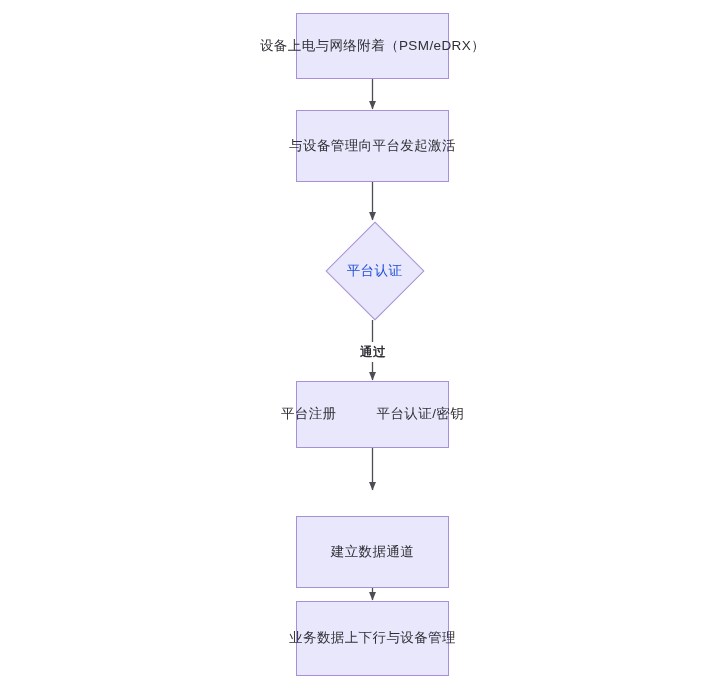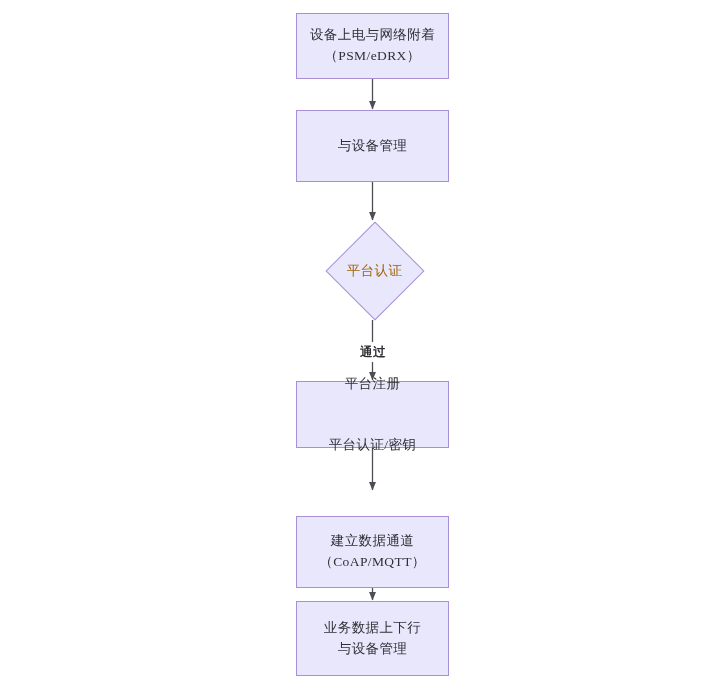--- a/index.html
+++ b/index.html
@@ -18,32 +18,31 @@
     position: absolute;
     left: 0;
     top: 0;
     width: 726px;
     height: 700px;
   }
   .node {
     position: absolute;
     box-sizing: border-box;
     display: flex;
-    flex-direction: column;
+    flex-direction: row;
     align-items: center;
     justify-content: center;
     background: #e9e7fb;
     border: 1.6px solid #a88fd8;
     color: #2f2f36;
     font-size: 13.5px;
     line-height: 1.55;
     letter-spacing: 0.4px;
     text-align: center;
     z-index: 3;
-    font-family: Liberation Serif, serif;
   }
   .node .line-1,
   .node .line-2 {
     display: block;
     white-space: nowrap;
   }
   
   .box-1 { left: 296px; top: 13px;  width: 153px; height: 66px; }
   .box-2 { left: 296px; top: 110px; width: 153px; height: 72px; }
   .box-4 { left: 296px; top: 381px; width: 153px; height: 67px; gap: 40px; }
@@ -72,21 +71,21 @@
   }
   .decision-label {
     position: absolute;
     left: 0;
     top: 0;
     width: 99px;
     height: 99px;
     display: flex;
     align-items: center;
     justify-content: center;
-    color: #a16207;
+    color: #1d4ed8;
     font-size: 13.5px;
     letter-spacing: 0.4px;
     white-space: nowrap;
   }
 
   
   .edge-label {
     position: absolute;
     left: 348px;
     top: 342px;
@@ -125,35 +124,35 @@
   <line x1="372.5" y1="563" x2="372.5" y2="600" stroke="#4d4d55" stroke-width="1.3" marker-end="url(#arrowhead)"></line>
 </svg>
 
 <div class="node box-1">
   <span class="line-1">设备上电与网络附着</span>
   <span class="line-2">（PSM/eDRX）</span>
 </div>
 
 <div class="node box-2">
   <span class="line-1">与设备管理</span>
+  <span class="line-2">向平台发起激活</span>
 </div>
 
 <div class="decision-wrap">
   <div class="decision-shape"></div>
   <div class="decision-label">平台认证</div>
 </div>
 
 <div class="edge-label">通过</div>
 
 <div class="node box-4">
   <span class="line-1">平台注册</span>
   <span class="line-2">平台认证/密钥</span>
 </div>
 
 <div class="node box-5">
   <span class="line-1">建立数据通道</span>
-  <span class="line-2">（CoAP/MQTT）</span>
 </div>
 
 <div class="node box-6">
   <span class="line-1">业务数据上下行</span>
   <span class="line-2">与设备管理</span>
 </div>
 
 </body></html>

